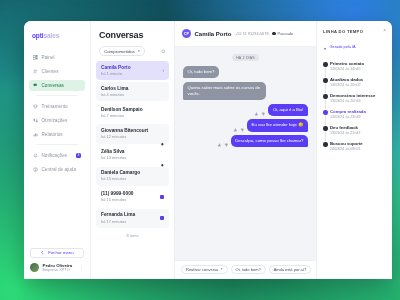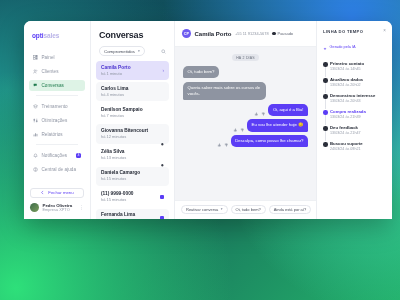--- a/index.html
+++ b/index.html
@@ -10,21 +10,21 @@
       radial-gradient(circle at 88% 6%, #2e7fe8 0%, rgba(46,127,232,0) 42%),
       radial-gradient(circle at 97% 50%, #3ad6a0 0%, rgba(58,214,160,0) 40%),
       radial-gradient(circle at 4% 96%, #2ee07a 0%, rgba(46,224,122,0) 45%),
       radial-gradient(circle at 2% 30%, #1f8f8a 0%, rgba(31,143,138,0) 40%),
       linear-gradient(135deg,#0d3b52 0%,#12545e 30%,#1a7a5e 60%,#23b06a 100%);
     position:relative;
   }
 
   
   .app {
-    position:absolute; left:24px; top:21px; width:368px; height:198px;
+    position:absolute; left:24px; top:21px; width:368px; height:258px;
     background:#ffffff; border-radius:7px 7px 0 0;
     display:flex; overflow:hidden;
     box-shadow:0 8px 26px rgba(0,0,0,.28);
   }
 
   
   .sidebar {
     width:67px; flex:0 0 67px; background:#ffffff;
     border-right:1px solid #eceef2;
     display:flex; flex-direction:column; padding:7px 0 0 0;

